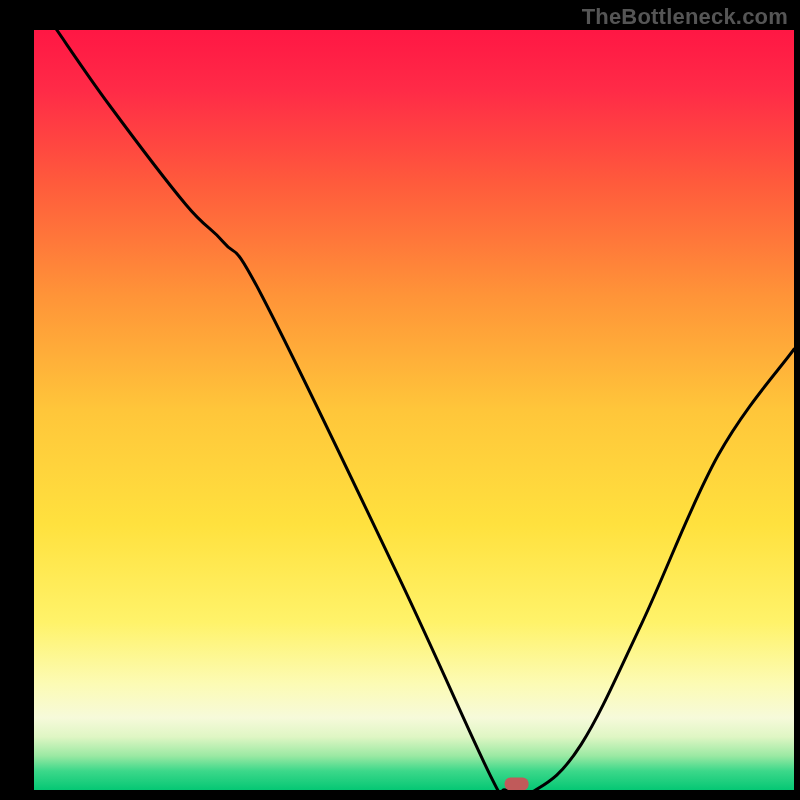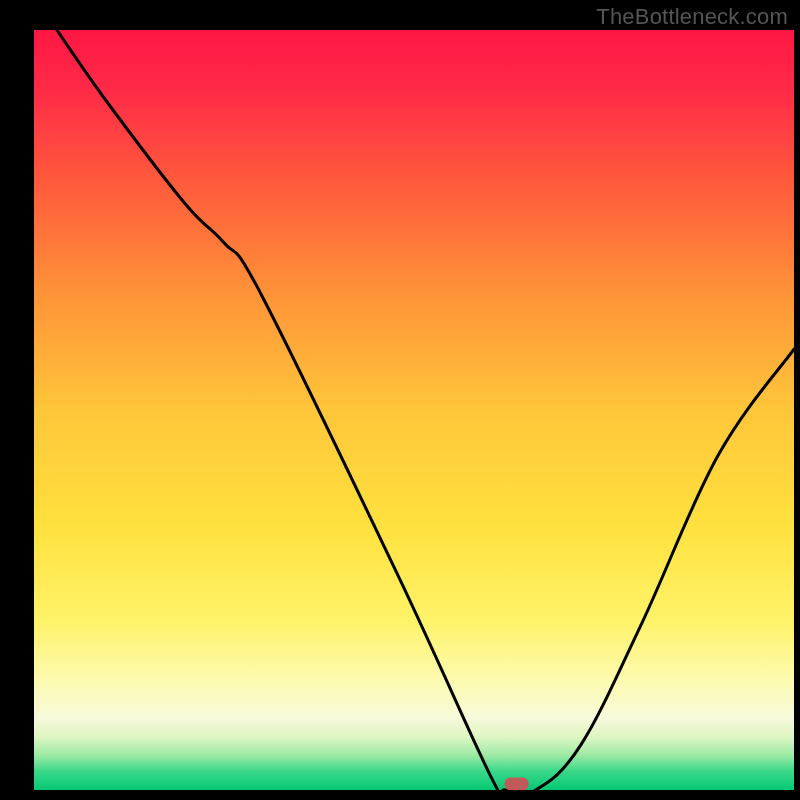--- a/index.html
+++ b/index.html
@@ -15,21 +15,21 @@
     position: relative;
     width: 800px;
     height: 800px;
   }
   .watermark {
     position: absolute;
     top: 4px;
     right: 12px;
     color: #555;
     font-size: 22px;
-    font-weight: 400;
+    font-weight: 700;
     letter-spacing: 0.2px;
     z-index: 5;
   }
   svg {
     display: block;
   }
 </style>
 </head>
 <body>
 

